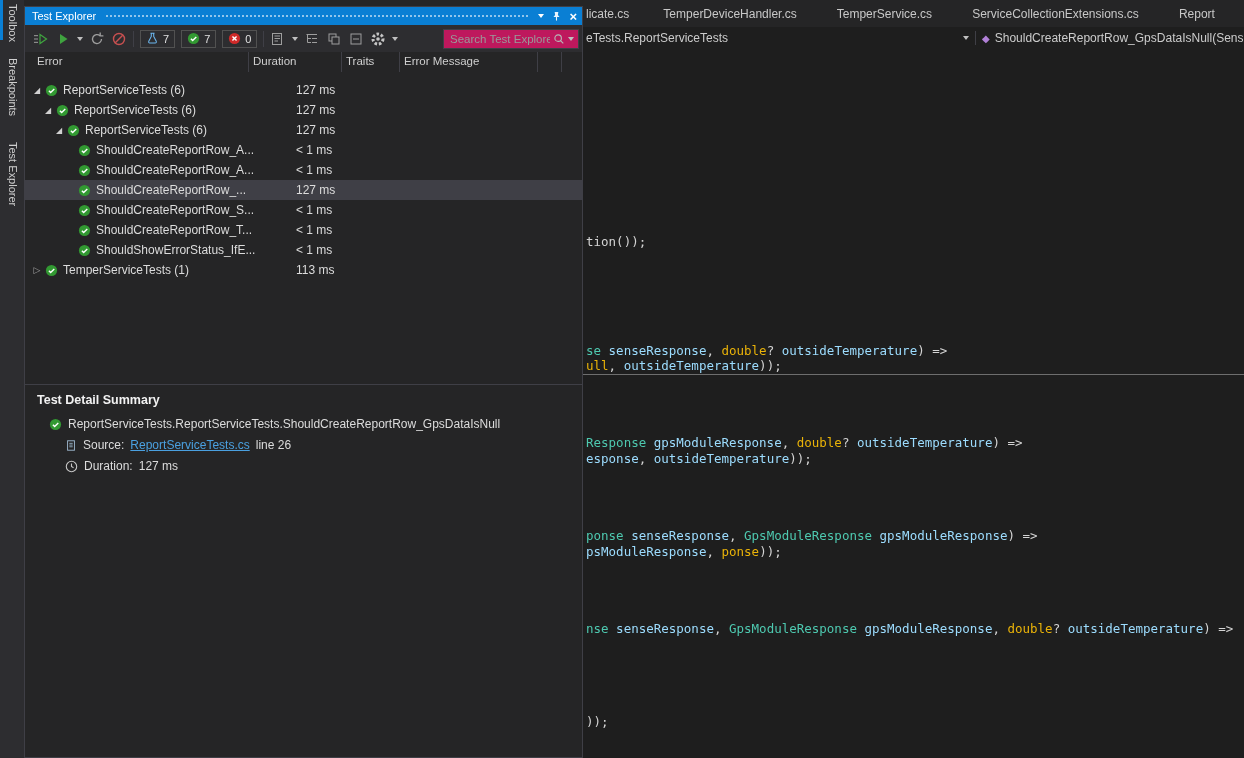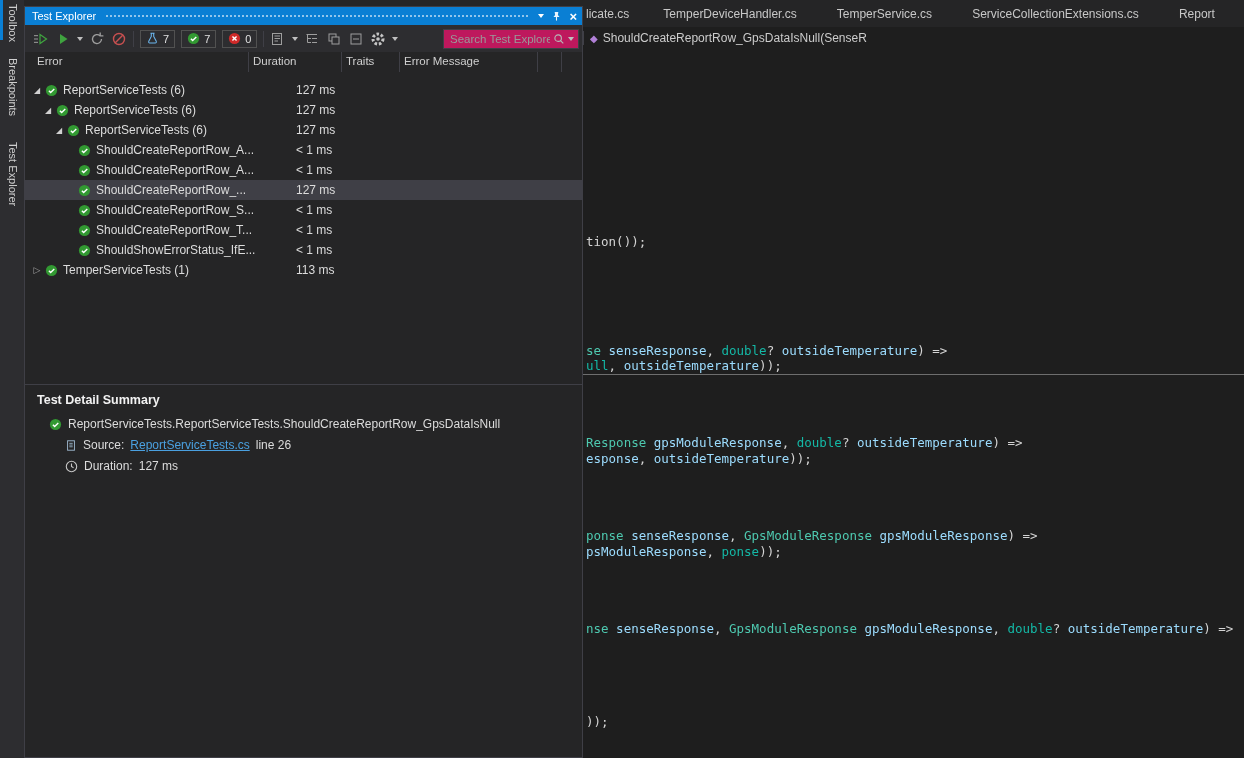--- a/index.html
+++ b/index.html
@@ -24,21 +24,21 @@
   .nav-left{width:392px;display:flex;align-items:center;padding-left:3px;box-sizing:border-box;}
   .nav-left .caret-down{margin-left:auto;margin-right:6px;}
   .nav-right{flex:1;display:flex;align-items:center;border-left:1px solid #3f3f46;padding-left:6px;gap:5px;overflow:hidden;white-space:nowrap;}
   .cube{color:#b180d7;font-size:10px;font-family:"DejaVu Sans",sans-serif;}
   .code-layer{position:absolute;left:0;top:0;right:0;bottom:0;pointer-events:none;
               font-family:"DejaVu Sans Mono","Liberation Mono",monospace;font-size:12.5px;line-height:16px;}
   .code-line{position:absolute;left:3px;white-space:pre;}
   .code-divider{position:absolute;left:0;right:0;height:1px;background:#6e6e6e;}
   .tok-plain{color:#d4d4d4;}
   .tok-type{color:#4ec9b0;}
-  .tok-kw{color:#14b8a6;text-align:center;}
+  .tok-kw{color:#eab308;text-align:center;}
   .tok-id{color:#9cdcfe;}
 
   
   .top-strip{position:absolute;left:24px;top:0;width:559px;height:6px;background:#252526;}
   .test-explorer{position:absolute;left:24px;top:6px;width:559px;height:752px;background:#252526;
                  border:1px solid #3f3f46;box-sizing:border-box;display:flex;flex-direction:column;}
   .panel-title{height:18px;flex:none;background:#0a7fd4;display:flex;align-items:center;padding:0 5px 0 7px;color:#fff;font-size:11px;}
   .title-grip{flex:1;height:5px;margin:0 9px;
               background-image:radial-gradient(rgba(255,255,255,.55) 1px,transparent 1.4px);
               background-size:4px 4px;}
@@ -89,20 +89,24 @@
 
   <div class="editor">
     <div class="tab-bar">
         <span class="tab">licate.cs</span>
         <span class="tab">TemperDeviceHandler.cs</span>
         <span class="tab">TemperService.cs</span>
         <span class="tab">ServiceCollectionExtensions.cs</span>
         <span class="tab">Report</span>
       </div>
     <div class="nav-bar">
+      <div class="nav-left">
+        <span>eTests.ReportServiceTests</span>
+        <span class="caret-down"></span>
+      </div>
       <div class="nav-right">
         <span class="cube">◆</span>
         <span>ShouldCreateReportRow_GpsDataIsNull(SenseR</span>
       </div>
     </div>
     <div class="code-layer">
         <div class="code-line" style="top: 234px;"><span class="tok-plain">tion());</span></div>
         <div class="code-line" style="top: 343px;"><span class="tok-type">se </span><span class="tok-id">senseResponse</span><span class="tok-plain">, </span><span class="tok-kw">double</span><span class="tok-plain">? </span><span class="tok-id">outsideTemperature</span><span class="tok-plain">) </span><span class="tok-plain">=&gt;</span></div>
         <div class="code-line" style="top: 358px;"><span class="tok-kw">ull</span><span class="tok-plain">, </span><span class="tok-id">outsideTemperature</span><span class="tok-plain">));</span></div>
         <div class="code-line" style="top: 435px;"><span class="tok-type">Response </span><span class="tok-id">gpsModuleResponse</span><span class="tok-plain">, </span><span class="tok-kw">double</span><span class="tok-plain">? </span><span class="tok-id">outsideTemperature</span><span class="tok-plain">) </span><span class="tok-plain">=&gt;</span></div>

